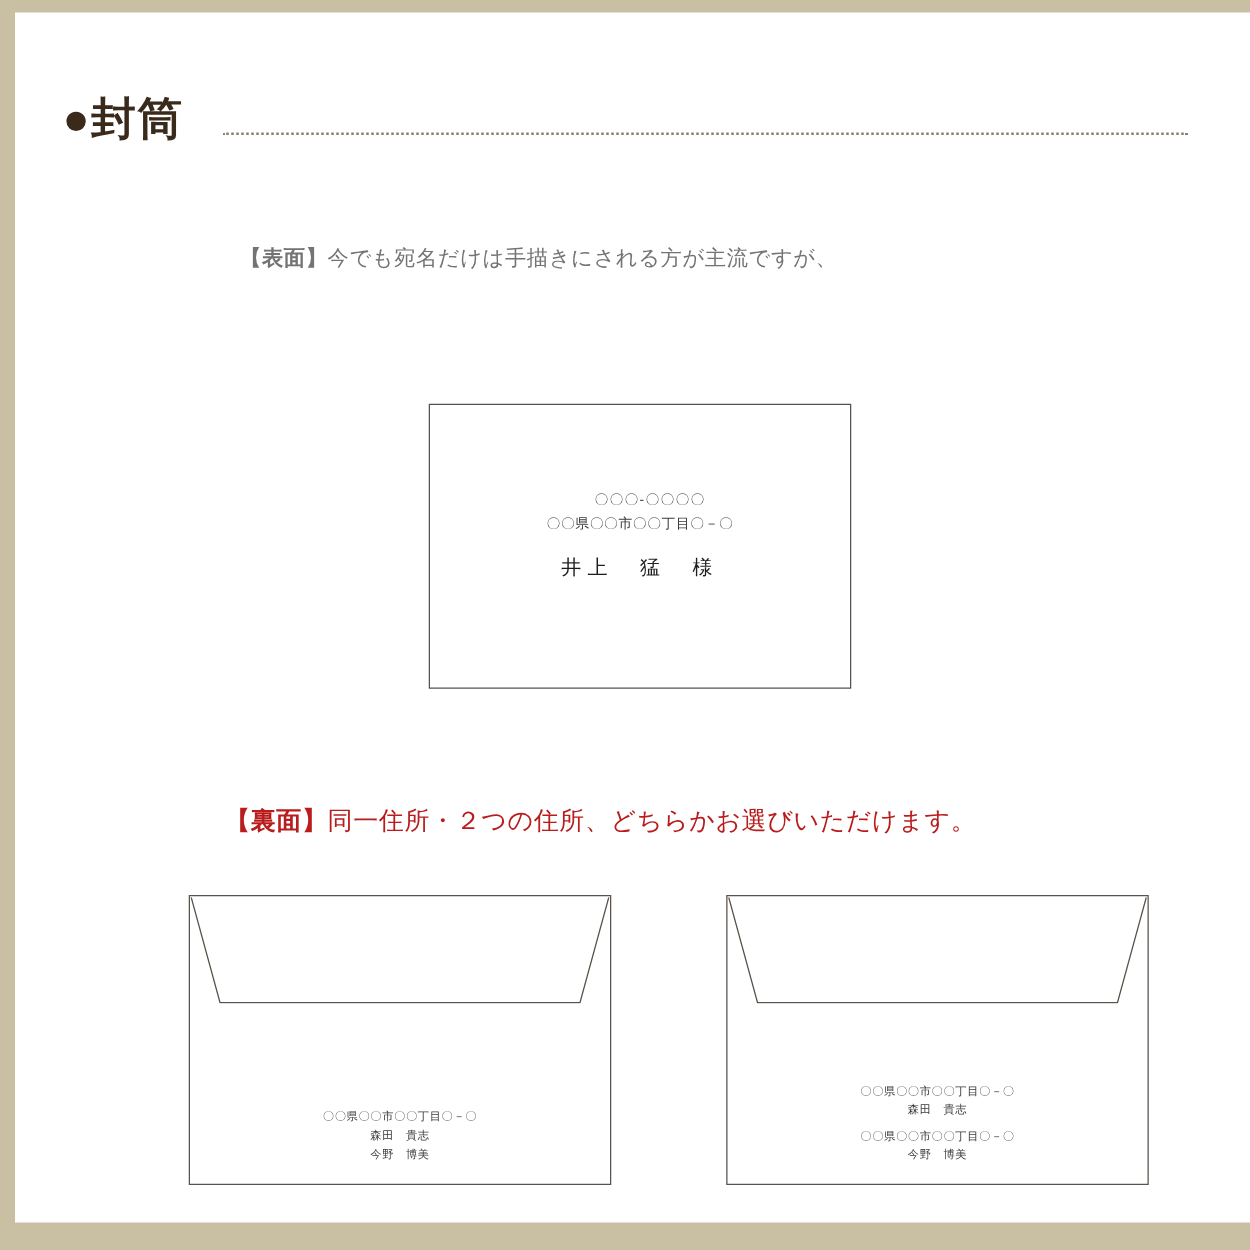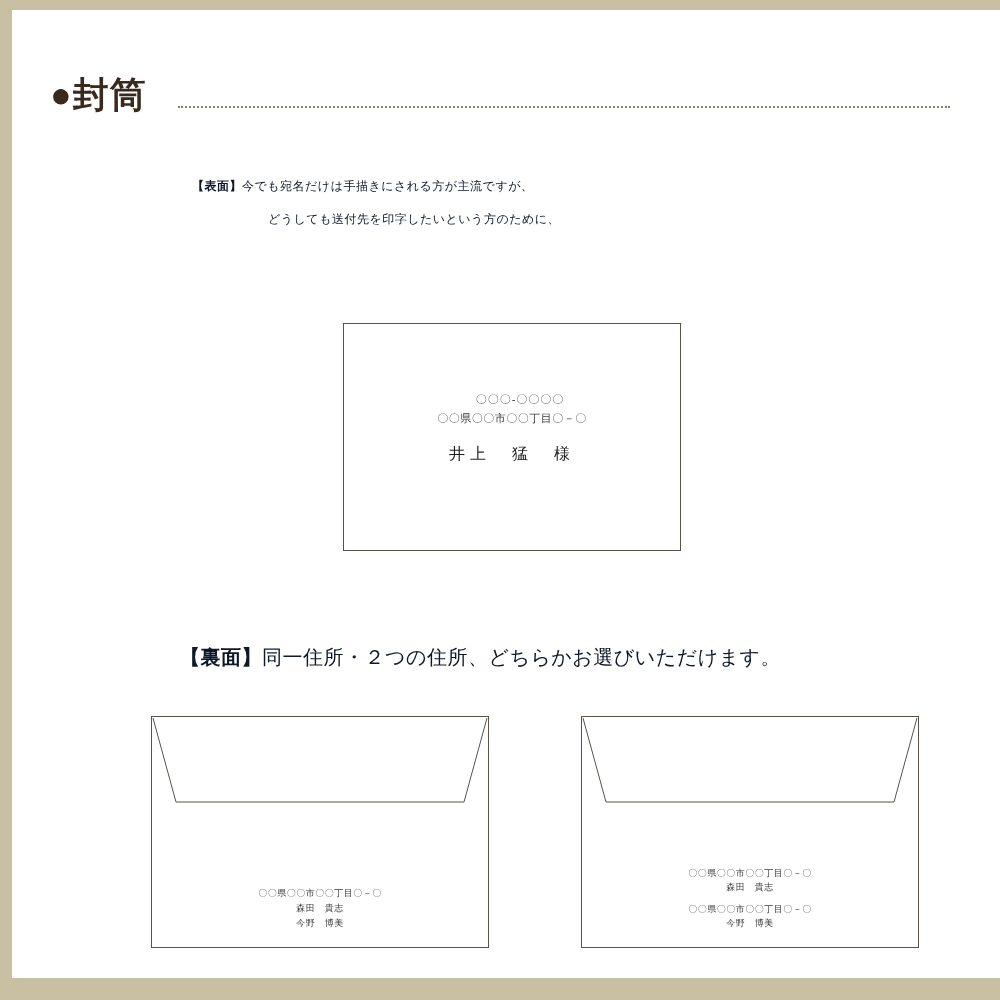--- a/index.html
+++ b/index.html
@@ -48,25 +48,25 @@
     right: 0;
     top: 34px;
     border-top: 2px dotted #8c7f6b;
     height: 0;
   }
 
   
   .front-caption {
     position: absolute;
     left: 180px;
-    top: 160px;
+    top: 180px;
     width: 660px;
-    font-size: 12px;
+    font-size: 17px;
     line-height: 33px;
-    color: #0f172a;
+    color: #737373;
     letter-spacing: 0.5px;
   }
   .front-caption .line2,
   .front-caption .line3 {
     padding-left: 76px;
     display: block;
   }
   .front-caption .label {
     font-weight: bold;
   }
@@ -113,21 +113,21 @@
   }
 
   
   .back-caption {
     position: absolute;
     left: 168px;
     top: 632px;
     width: 720px;
     font-size: 20px;
     line-height: 30px;
-    color: #0f172a;
+    color: #b91c1c;
     letter-spacing: 0.5px;
     white-space: nowrap;
   }
   .back-caption .label {
     font-weight: bold;
   }
 
   .envelope-back {
     position: absolute;
     top: 706px;
@@ -168,21 +168,20 @@
 
 <div class="page">
 
   <div class="header">
     <div class="header-title">●封筒</div>
     <div class="header-rule"></div>
   </div>
 
   <div class="front-caption">
     <span class="label">【表面】</span><span>今でも宛名だけは手描きにされる方が主流ですが、</span>
-    <span class="line2">どうしても送付先を印字したいという方のために、</span>
   </div>
 
   <div class="envelope-front">
     <div class="addr-zip">〇〇〇-〇〇〇〇</div>
     <div class="addr-line">〇〇県〇〇市〇〇丁目〇－〇</div>
     <div class="addr-name">井上　猛　様</div>
   </div>
 
   <div class="back-caption">
     <span class="label">【裏面】</span><span>同一住所・２つの住所、どちらかお選びいただけます。</span>

